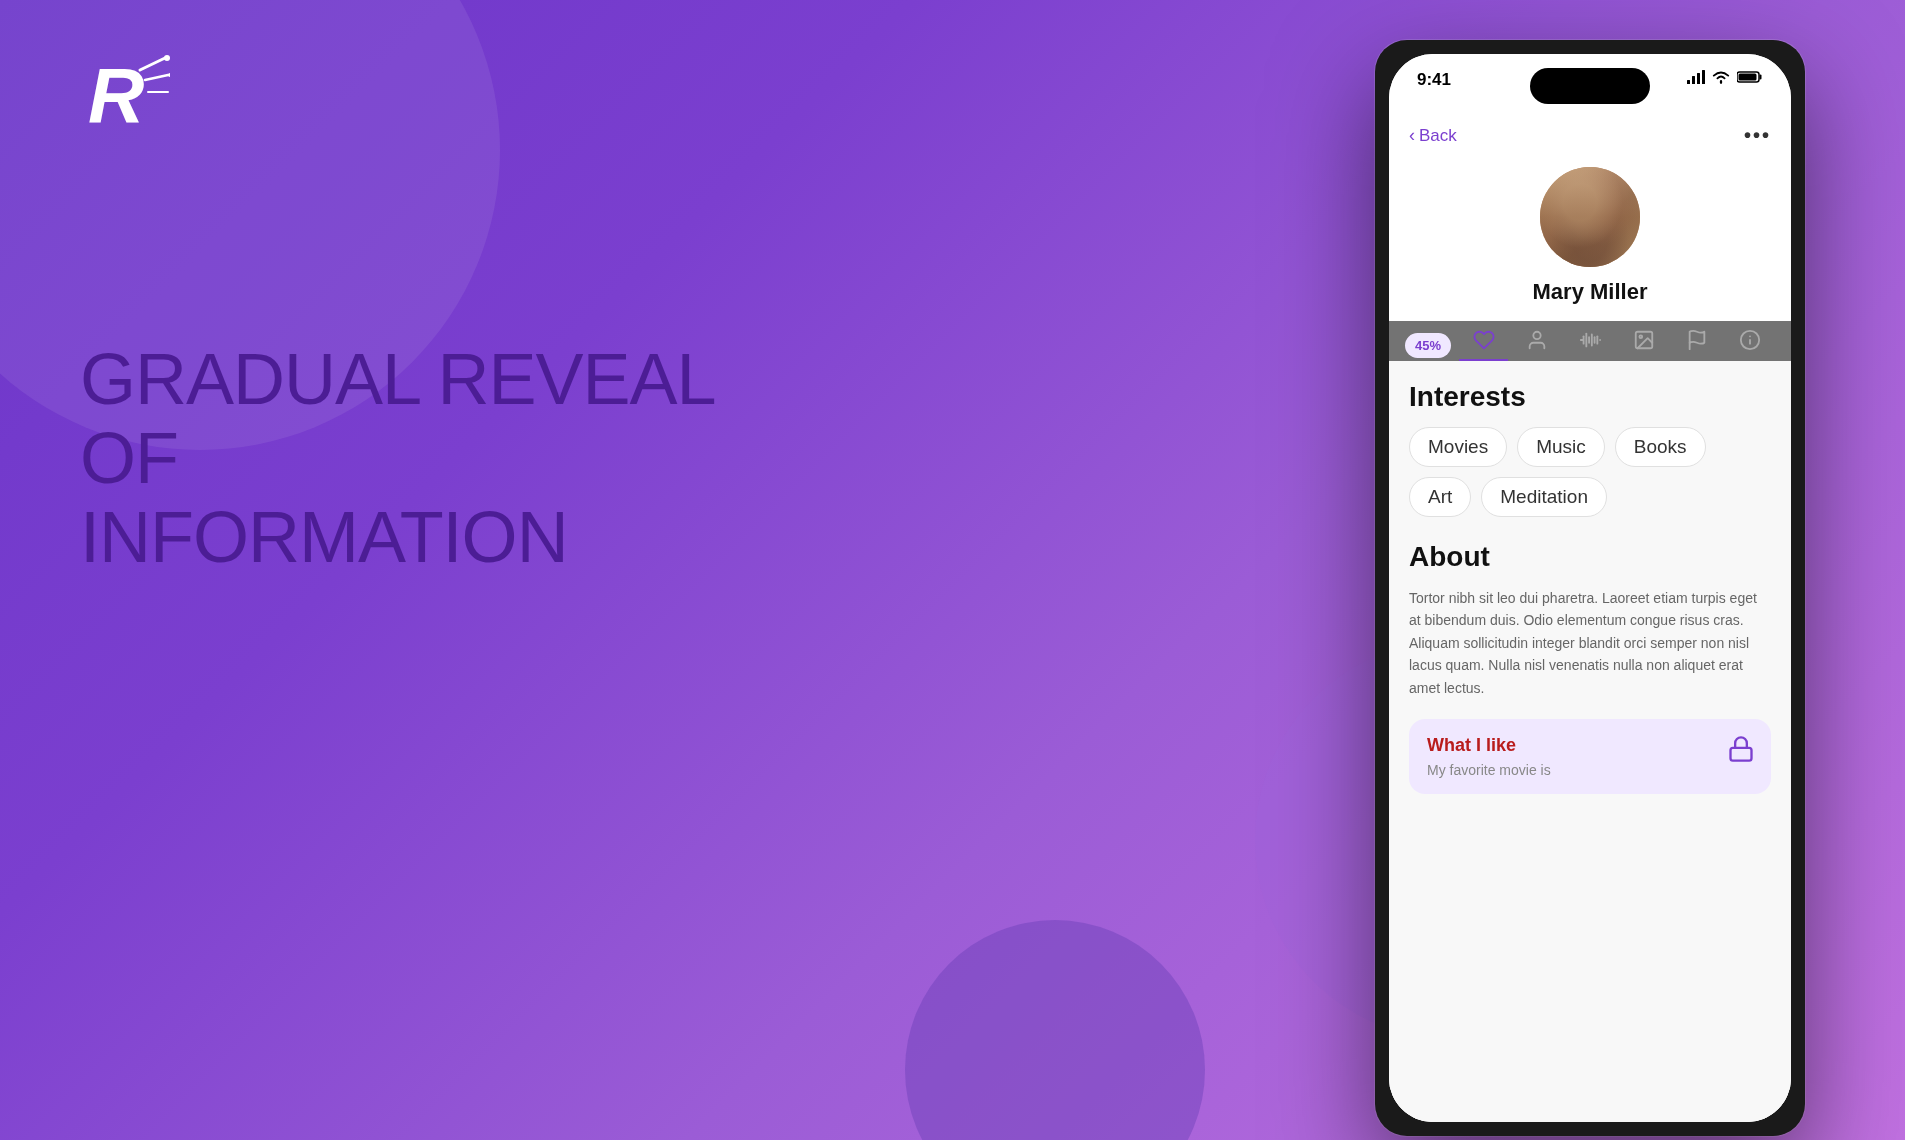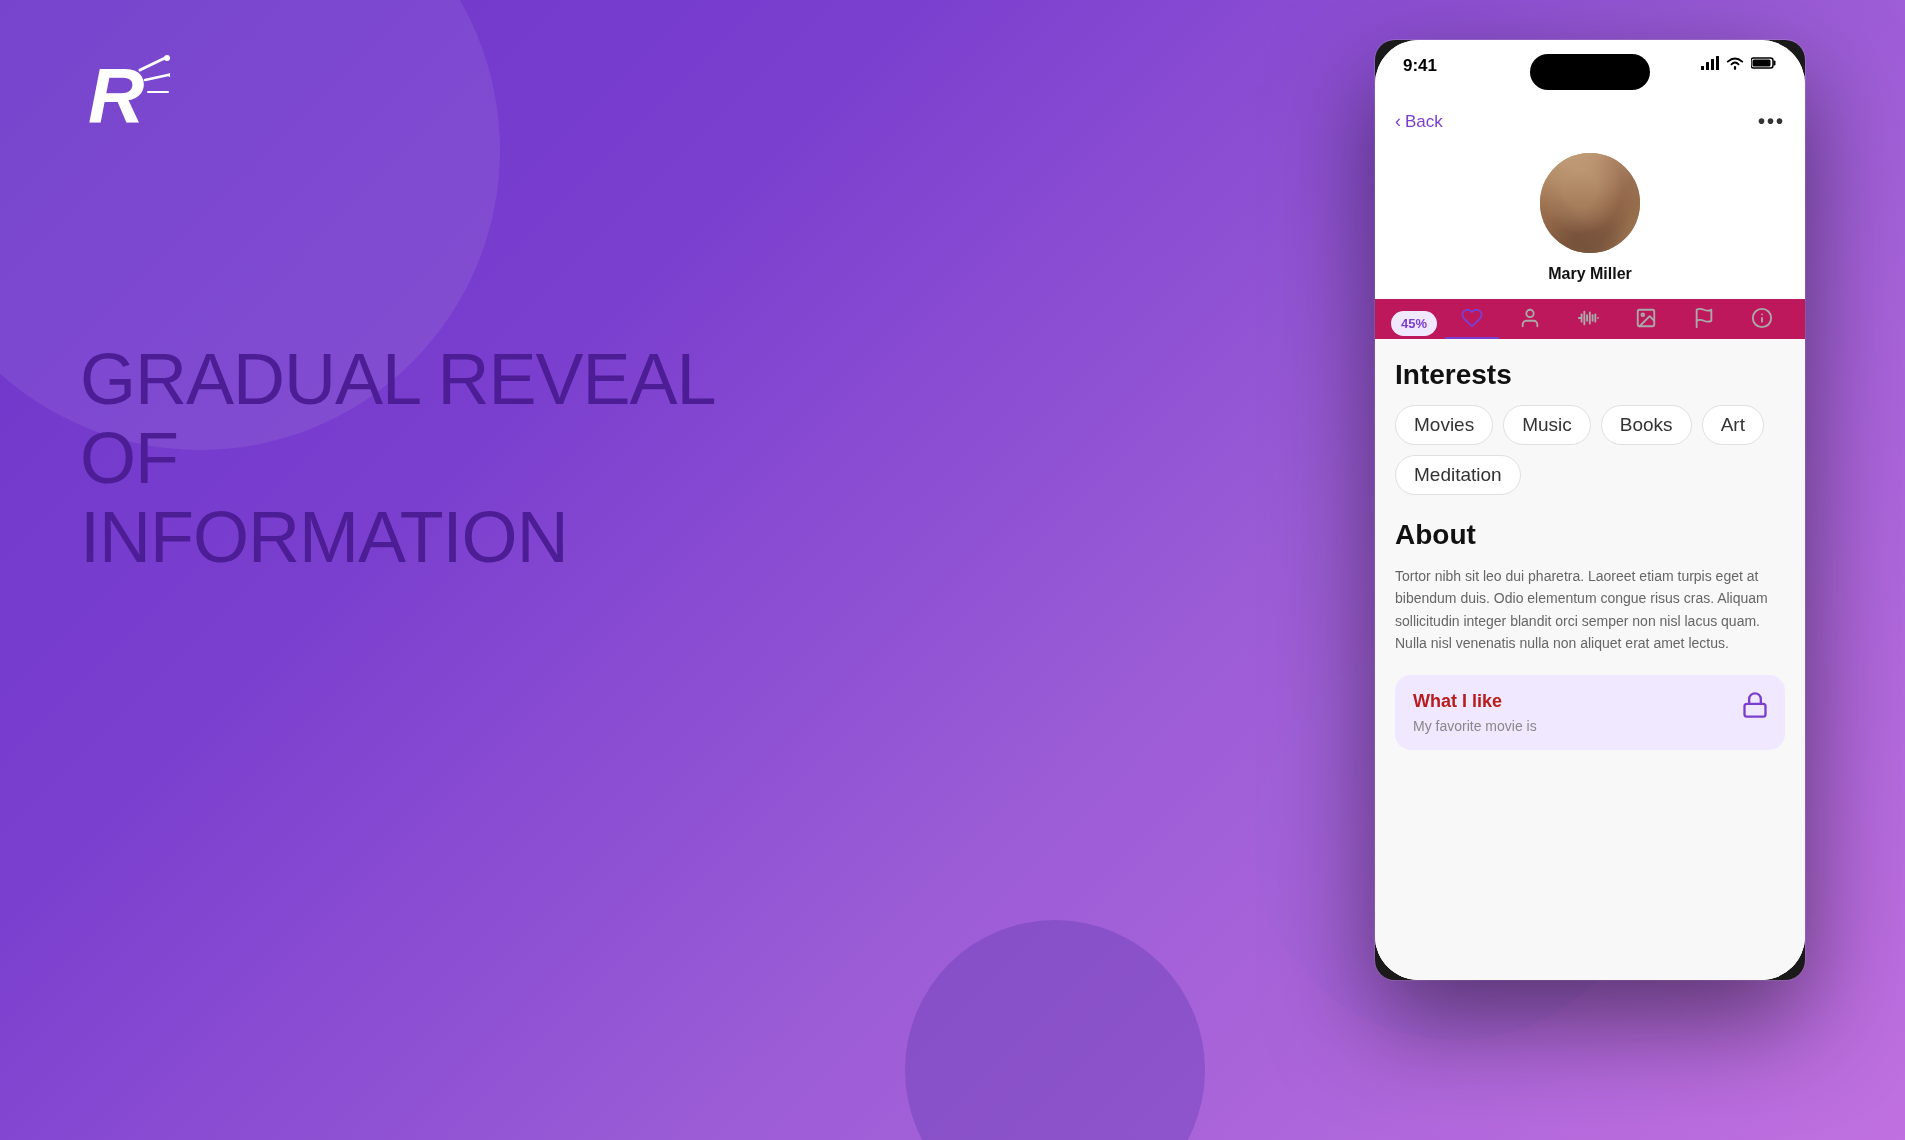--- a/index.html
+++ b/index.html
@@ -75,23 +75,24 @@
     .phone-container {
       position: absolute;
       right: 100px;
       top: 40px;
       width: 430px;
       height: 1060px;
     }
 
     .phone-frame {
       width: 430px;
-      height: 940px;
+      height: 1096px;
       background: #1a1a1a;
-      border-radius: 20px;
+      border-radius: 32px;
+      padding: 14px;
       box-shadow: 0 40px 100px rgba(0,0,0,0.5), 0 0 0 1px rgba(255,255,255,0.15);
       position: relative;
     }
 
     .phone-screen {
       width: 100%;
       height: 100%;
       background: #f8f8f8;
       border-radius: 44px;
       overflow: hidden;
@@ -205,32 +206,32 @@
     }
     .avatar-img::after {
       content: '';
       position: absolute;
       inset: 0;
       background: 
         linear-gradient(to bottom, rgba(200,170,140,0.4) 0%, rgba(140,100,70,0.5) 50%, rgba(100,70,50,0.4) 100%);
     }
 
     .profile-name {
-      font-size: 16px;
+      font-size: 22px;
       font-weight: 700;
       color: #111;
       text-align: center;
     }
 
     
     .tab-bar {
       display: flex;
       align-items: center;
       padding: 8px 16px 0;
-      background: #be185d;
+      background: #737373;
       border-bottom: none;
       gap: 4px;
     }
     .tab-percentage {
       background: #f0e8ff;
       color: #7b3fcf;
       font-size: 13px;
       font-weight: 600;
       padding: 5px 10px;
       border-radius: 20px;

